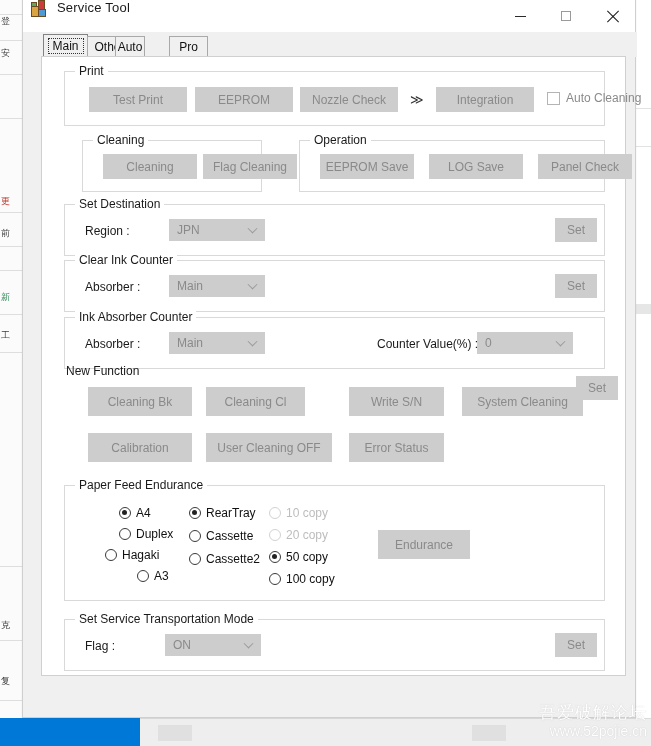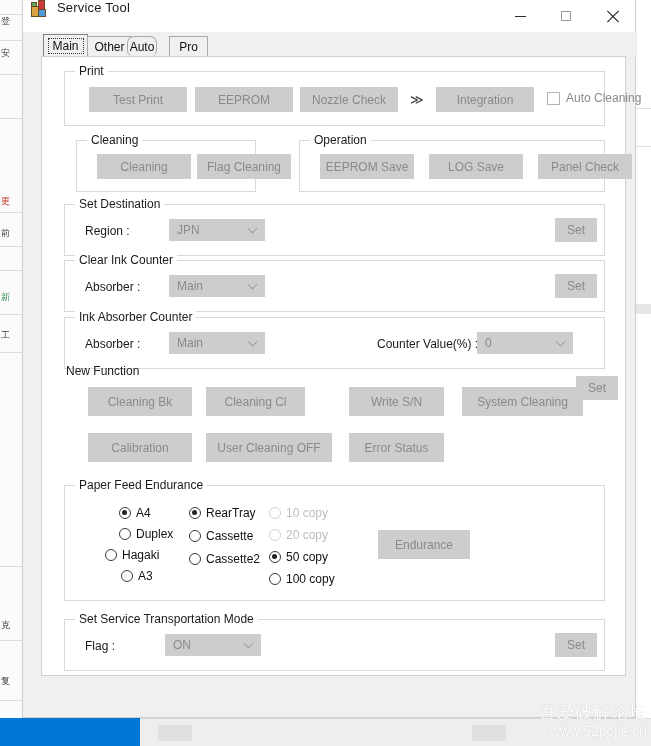--- a/index.html
+++ b/index.html
@@ -312,21 +312,21 @@
     </div>
   </div>
 
   <div id="tabstrip">
     <div class="tab selected" style="left:20px; width:45px;">
       <span class="focusring">Main</span>
     </div>
     <div class="tab" style="left:64px; width:45px;">
       <span>Other</span>
     </div>
-    <div class="tab" style="left:104px; width:30px;border-radius:7px;">
+    <div class="tab" style="left:92px; width:30px;">
       <span>Auto</span>
     </div>
     <div class="tab" style="left:146px; width:39px;">
       <span>Pro</span>
     </div>
   </div>
 
   <div id="panel">
 
     <div class="group" style="left:22px; top:14px; width:541px; height:55px;">
@@ -339,21 +339,21 @@
       <span class="chevdouble" style="left:345px; top:20px;">≫</span>
 
       <div class="btn" style="left:371px; top:15px; width:98px; height:25px;">Integration</div>
 
       <div class="checkrow" style="left:482px; top:19px;">
         <span class="checkbox"></span>
         <span>Auto Cleaning</span>
       </div>
     </div>
 
-    <div class="group" style="left:34px; top:83px; width:180px; height:52px;">
+    <div class="group" style="left:40px; top:83px; width:180px; height:52px;">
       <span class="legend">Cleaning</span>
       <div class="btn" style="left:20px; top:13px; width:94px; height:25px;">Cleaning</div>
       <div class="btn" style="left:120px; top:13px; width:94px; height:25px;">Flag Cleaning</div>
     </div>
 
     <div class="group" style="left:257px; top:83px; width:306px; height:52px;">
       <span class="legend">Operation</span>
       <div class="btn" style="left:20px; top:13px; width:94px; height:25px;">EEPROM Save</div>
       <div class="btn" style="left:129px; top:13px; width:94px; height:25px;text-align:right;">LOG Save</div>
       <div class="btn" style="left:238px; top:13px; width:94px; height:25px;">Panel Check</div>
@@ -414,21 +414,21 @@
         <span>A4</span>
       </div>
       <div class="radiorow" style="left:54px; top:41px;">
         <span class="radio"></span>
         <span>Duplex</span>
       </div>
       <div class="radiorow" style="left:40px; top:62px;">
         <span class="radio"></span>
         <span>Hagaki</span>
       </div>
-      <div class="radiorow" style="left:56px; top:83px;">
+      <div class="radiorow" style="left:72px; top:83px;">
         <span class="radio"></span>
         <span>A3</span>
       </div>
 
       <div class="radiorow" style="left:124px; top:20px;">
         <span class="radio checked"></span>
         <span>RearTray</span>
       </div>
       <div class="radiorow" style="left:124px; top:43px;">
         <span class="radio"></span>

